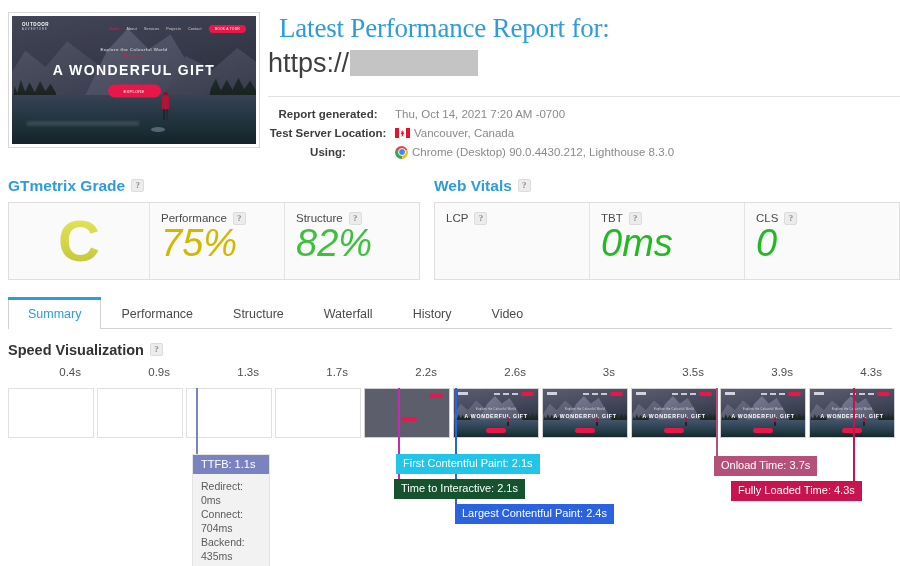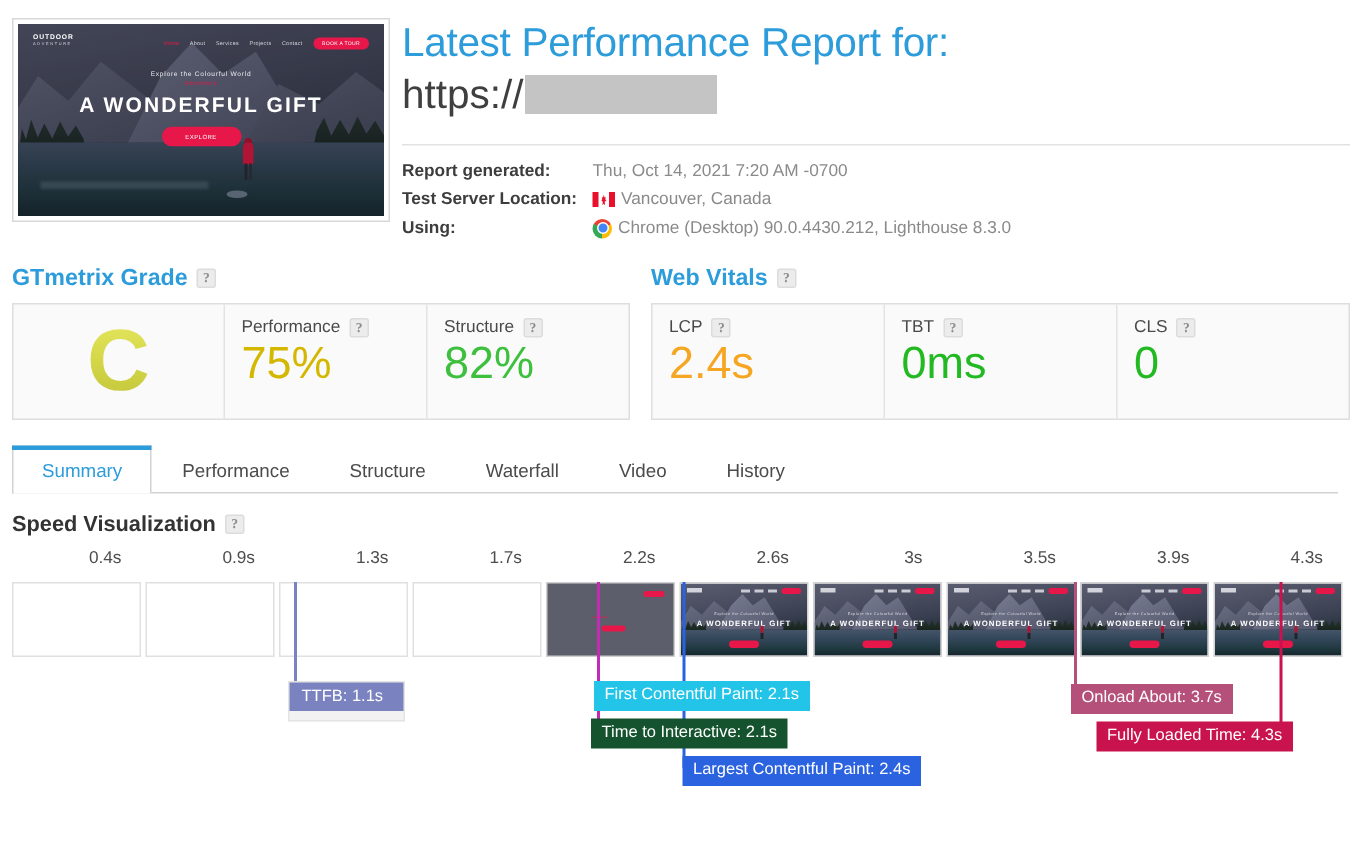--- a/index.html
+++ b/index.html
@@ -70,32 +70,32 @@
   .hiker .hood { position:absolute; top:-3px; left:2.5px; width:5px; height:5px;
     background:#8e1029; border-radius:50% 50% 40% 40%; }
   .hiker .leg1 { position:absolute; top:14px; left:2.5px; width:2px; height:11px; background:#20242c; }
   .hiker .leg2 { position:absolute; top:14px; left:5.5px; width:2px; height:11px; background:#252a34; }
   .rock { position:absolute; left:57%; bottom:9%; width:14px; height:5px;
     background:#6d7788; border-radius:50%; opacity:.75; }
 
   .header-col { flex:1; padding: 0 0 0 8px; min-width:0; }
   .rpt-title {
     color:#2d9cdb; font-size:27px; line-height:1.22; font-weight:normal;
-    margin:6px 0 0 0; letter-spacing:-0.2px;
+    margin:6px 0 0 11px; letter-spacing:-0.2px;font-family:Liberation Serif, serif;
   }
   .rpt-url {
     font-size:27px; color:#3f3f3f; line-height:1.22; margin-top:2px;
     display:flex; align-items:center; white-space:nowrap;
   }
   .redaction { display:inline-block; width:128px; height:26px;
     background:#c4c4c4; margin:0 1px; vertical-align:middle; }
   .divider { height:1px; background:#e2e2e2; margin:16px 0 9px 0; }
 
   .meta-row { display:flex; font-size:11.5px; line-height:17px; margin-bottom:2px; }
-  .meta-label { width:120px; text-align:left; color:#3d3d3d; font-weight:bold; flex:none; }
+  .meta-label { width:120px; text-align:center; color:#3d3d3d; font-weight:bold; flex:none; }
   .meta-value { color:#8a8a8a; padding-left:7px; display:flex; align-items:center; }
 
   .flag-ca { display:inline-block; width:15px; height:10px; position:relative;
     margin-right:4px; background:#fff; border:0; vertical-align:middle; flex:none; }
   .flag-ca::before, .flag-ca::after { content:""; position:absolute; top:0; width:4px; height:10px; background:#e8112d; }
   .flag-ca::before { left:0; } .flag-ca::after { right:0; }
   .flag-leaf { position:absolute; left:5.5px; top:1.5px; width:4px; height:7px; background:#e8112d;
     clip-path: polygon(50% 0%, 62% 26%, 84% 20%, 74% 44%, 100% 50%, 66% 66%, 72% 100%, 50% 84%, 28% 100%, 34% 66%, 0% 50%, 26% 44%, 16% 20%, 38% 26%); }
   .chrome { width:13px; height:13px; border-radius:50%; margin-right:4px; position:relative; flex:none;
     background: conic-gradient(from -60deg, #ea4335 0deg 120deg, #fbbc05 120deg 240deg, #34a853 240deg 360deg); }
@@ -111,21 +111,21 @@
   .help {
     display:inline-block; width:13px; height:13px; margin-left:6px;
     background:#ececec; border:1px solid #dcdcdc; border-radius:2px;
     color:#8d8d8d; font-size:9px; line-height:11px; text-align:center;
     font-weight:bold; font-family:"Liberation Serif", serif; flex:none;
   }
   .panel-box { display:flex; border:1px solid #dedede; background:#fafafa; height:78px; }
   .cell { flex:1; border-right:1px solid #e3e3e3; padding:9px 11px; position:relative; }
   .cell:last-child { border-right:none; }
   .cell-label { font-size:11.5px; color:#4a4a4a; display:flex; align-items:center; }
-  .cell-value { font-size:30px; line-height:34px; margin-top:1px; font-weight:normal; }
+  .cell-value { font-size:38px; line-height:34px; margin-top:1px; font-weight:normal;font-style:italic; }
   .grade-cell { flex:0 0 141px; display:flex; align-items:center; justify-content:center; padding:0; }
   .grade-letter {
     font-size:58px; line-height:58px; font-weight:bold;
     background:linear-gradient(180deg,#e4e65e 0%,#d6d84a 45%,#c2c43a 100%);
     -webkit-background-clip:text; background-clip:text; color:transparent;
   }
 
   
   .tabs-wrap { margin: 16px 8px 0 8px; border-bottom:1px solid #d2d2d2; display:flex; }
   .tab { padding:9px 19px 8px 19px; font-size:12.5px; color:#4b4b4b;
@@ -300,21 +300,20 @@
       <div class="panel-title">
         <span>Web Vitals</span>
         <span class="help">?</span>
       </div>
       <div class="panel-box">
         <div class="cell">
           <div class="cell-label">
             <span>LCP</span>
             <span class="help">?</span>
           </div>
-          <div class="cell-value" style="color:#f5a623">2.4s</div>
         </div>
         <div class="cell">
           <div class="cell-label">
             <span>TBT</span>
             <span class="help">?</span>
           </div>
           <div class="cell-value" style="color:#22b922">0ms</div>
         </div>
         <div class="cell">
           <div class="cell-label">
@@ -325,22 +324,22 @@
         </div>
       </div>
     </div>
   </div>
 
   <div class="tabs-wrap">
     <div class="tab active"><span>Summary</span></div>
     <div class="tab"><span>Performance</span></div>
     <div class="tab"><span>Structure</span></div>
     <div class="tab"><span>Waterfall</span></div>
+    <div class="tab"><span>History</span></div>
     <div class="tab"><span>Video</span></div>
-    <div class="tab"><span>History</span></div>
   </div>
 
   <div class="sv-title">
     <span>Speed Visualization</span>
     <span class="help">?</span>
   </div>
 
   <div class="sv-area">
 
     <div class="tick" style="left:21px">0.4s</div>
@@ -482,22 +481,27 @@
     </div>
     <div class="vline" style="left:716px;background:#b5507a">
       <div class="stem" style="height:18px;background:#b5507a"></div>
     </div>
     <div class="vline" style="left:853px;background:#c8134f">
       <div class="stem" style="height:46px;background:#c8134f"></div>
     </div>
 
     <div class="ttfb-box" style="left:192px;top:88px;width:78px">
       <div class="ttfb-head">TTFB: 1.1s</div>
+      <div class="ttfb-body">
+        <div>Redirect: 0ms</div>
+        <div>Connect: 704ms</div>
+        <div>Backend: 435ms</div>
+      </div>
     </div>
 
     <div class="anno" style="left:396px;top:88px;background:#22c4e8">First Contentful Paint: 2.1s</div>
     <div class="anno" style="left:394px;top:113px;background:#14532d">Time to Interactive: 2.1s</div>
     <div class="anno" style="left:455px;top:138px;background:#2a62df">Largest Contentful Paint: 2.4s</div>
-    <div class="anno" style="left:714px;top:90px;background:#b5507a">Onload About: 3.7s</div>
+    <div class="anno" style="left:714px;top:90px;background:#b5507a">Onload Time: 3.7s</div>
     <div class="anno" style="left:731px;top:115px;background:#c8134f">Fully Loaded Time: 4.3s</div>
   </div>
 
 </div>
 
 </body></html>

